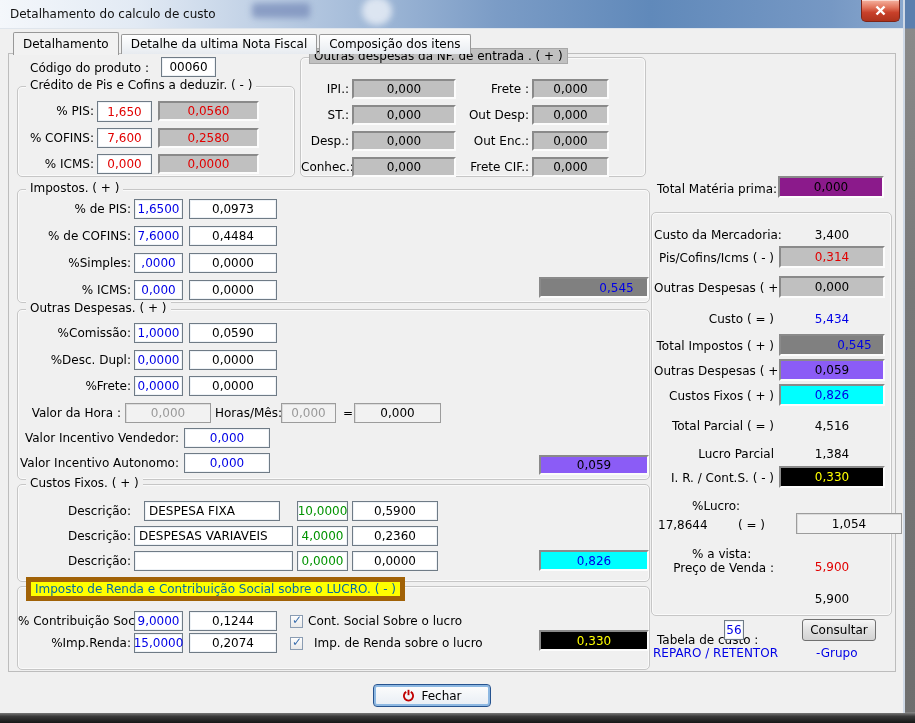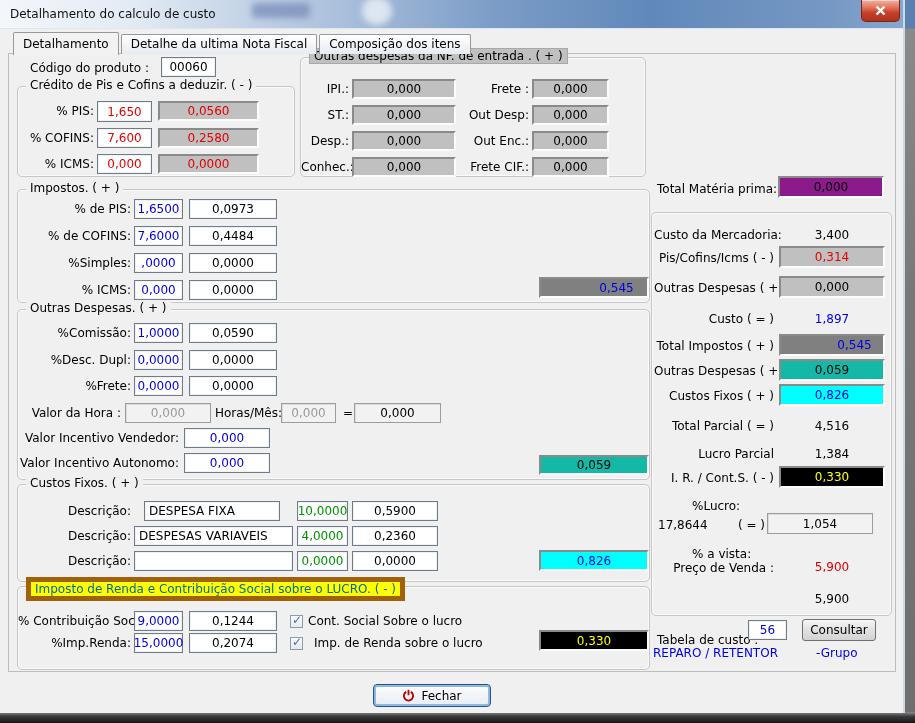--- a/index.html
+++ b/index.html
@@ -28,21 +28,21 @@
   .cap.yellowcap{background:#ffff00;color:#0369a1;top:-10px;border:5px solid #a16207;}
   
   .lbl{position:absolute;font-size:12px;color:#000;white-space:nowrap;}
   .lbl.r{text-align:right;}
   .val{position:absolute;font-size:12px;color:#000;display:flex;align-items:center;justify-content:center;white-space:nowrap;box-sizing:border-box;}
   .val.lft{justify-content:flex-start;padding-left:4px;}
   .edit{background:#fff;border:1px solid #6f7b86;box-shadow:inset 0 0 0 1px #eef2f6;}
   .sunk{border-width:2px;border-style:solid;border-color:#8a8a8a #fcfcfc #fcfcfc #8a8a8a;}
   .silver{background:#c0c0c0;}
   .dgray{background:#808080;padding-left:45px;}
-  .olive{background:#14b8a6;}
+  .olive{background:#8b5cf6;}
   .cyan{background:#00ffff;}
   .purple{background:#8b1a8b;}
   .blackbox{background:#000;}
   .lightsunk{background:#f2f2f2;border:1px solid #9c9c9c;box-shadow:inset 1px 1px 0 #dcdcdc;}
   .tred{color:#e10000;}.tblue{color:#0000e6;}.tgreen{color:#009300;}.tyellow{color:#ffff00;}.tgray{color:#9a9a9a;}
   
   .chk{position:absolute;width:13px;height:13px;background:linear-gradient(#fdfdfd,#e9e9e9);border:1px solid #8a9cb2;box-sizing:border-box;}
   .chk::after{content:"\2713";position:absolute;left:1px;top:-3px;font-size:12px;font-weight:bold;color:#3b6fae;}
   
   .btn{position:absolute;font-size:12px;display:flex;align-items:center;justify-content:center;
@@ -194,45 +194,45 @@
     <div class="val purple sunk" style="left:778px;top:176px;width:106px;height:22px;">0,000</div>
 
     <div class="grp" style="left:651px;top:212px;width:239px;height:402px;">
       <div class="lbl r" style="left:2px;top:15px;width:120px;">Custo da Mercadoria:</div>
       <div class="val" style="left:127px;top:12px;width:106px;height:20px;">3,400</div>
       <div class="lbl r" style="left:2px;top:38px;width:120px;">Pis/Cofins/Icms ( - )</div>
       <div class="val silver sunk tred" style="left:127px;top:33px;width:106px;height:22px;">0,314</div>
       <div class="lbl r" style="left:2px;top:68px;width:120px;">Outras Despesas ( + )</div>
       <div class="val silver sunk" style="left:127px;top:63px;width:106px;height:22px;">0,000</div>
       <div class="lbl r" style="left:2px;top:99px;width:120px;">Custo  ( = )</div>
-      <div class="val tblue" style="left:127px;top:96px;width:106px;height:20px;">1,897</div>
+      <div class="val tblue" style="left:127px;top:96px;width:106px;height:20px;">5,434</div>
       <div class="lbl r" style="left:2px;top:126px;width:120px;">Total Impostos ( + )</div>
       <div class="val dgray sunk tblue" style="left:127px;top:121px;width:106px;height:22px;">0,545</div>
       <div class="lbl r" style="left:2px;top:151px;width:120px;">Outras Despesas ( + )</div>
       <div class="val olive sunk" style="left:127px;top:146px;width:106px;height:22px;">0,059</div>
       <div class="lbl r" style="left:2px;top:176px;width:120px;">Custos Fixos ( + )</div>
       <div class="val cyan sunk tblue" style="left:127px;top:171px;width:106px;height:22px;">0,826</div>
       <div class="lbl r" style="left:2px;top:206px;width:120px;">Total Parcial ( = )</div>
       <div class="val" style="left:127px;top:203px;width:106px;height:20px;">4,516</div>
       <div class="lbl r" style="left:2px;top:234px;width:120px;">Lucro Parcial</div>
       <div class="val" style="left:127px;top:231px;width:106px;height:20px;">1,384</div>
       <div class="lbl r" style="left:2px;top:258px;width:120px;">I. R. / Cont.S. ( - )</div>
       <div class="val blackbox sunk tyellow" style="left:127px;top:253px;width:106px;height:22px;">0,330</div>
       <div class="lbl" style="left:40px;top:286px;">%Lucro:</div>
       <div class="lbl" style="left:6px;top:305px;">17,8644</div>
       <div class="lbl" style="left:86px;top:305px;">( = )</div>
-      <div class="val lightsunk" style="left:115px;top:300px;width:106px;height:21px;">1,054</div>
+      <div class="val lightsunk" style="left:144px;top:300px;width:106px;height:21px;">1,054</div>
       <div class="lbl" style="left:40px;top:334px;">% a vista:</div>
       <div class="lbl r" style="left:2px;top:348px;width:120px;">Preço de Venda :</div>
       <div class="val tred" style="left:127px;top:344px;width:106px;height:20px;">5,900</div>
       <div class="val" style="left:127px;top:376px;width:106px;height:20px;">5,900</div>
     </div>
 
     <div class="lbl" style="left:657px;top:624px;margin-top:9px;">Tabela de custo :</div>
-    <div class="val edit tblue" style="left:748px;top:620px;width:39px;height:20px;">56</div>
+    <div class="val edit tblue" style="left:724px;top:620px;width:20px;height:20px;">56</div>
     <div class="btn" style="left:802px;top:619px;width:74px;height:22px;">Consultar</div>
     <div class="lbl tblue" style="left:653px;top:646px;">REPARO / RETENTOR</div>
     <div class="lbl tblue" style="left:816px;top:646px;">-Grupo</div>
 
     <div class="btn fechar" style="left:373px;top:684px;width:118px;height:23px;">
       <span style="display:inline-flex;">
         <svg width="13" height="13" viewBox="0 0 16 16">
             <path d="M5.2 3.6 a5.7 5.7 0 1 0 5.6 0" fill="none" stroke="#c00000" stroke-width="2.3"></path>
             <line x1="8" y1="1" x2="8" y2="7.6" stroke="#c00000" stroke-width="2.3"></line>
           </svg>

